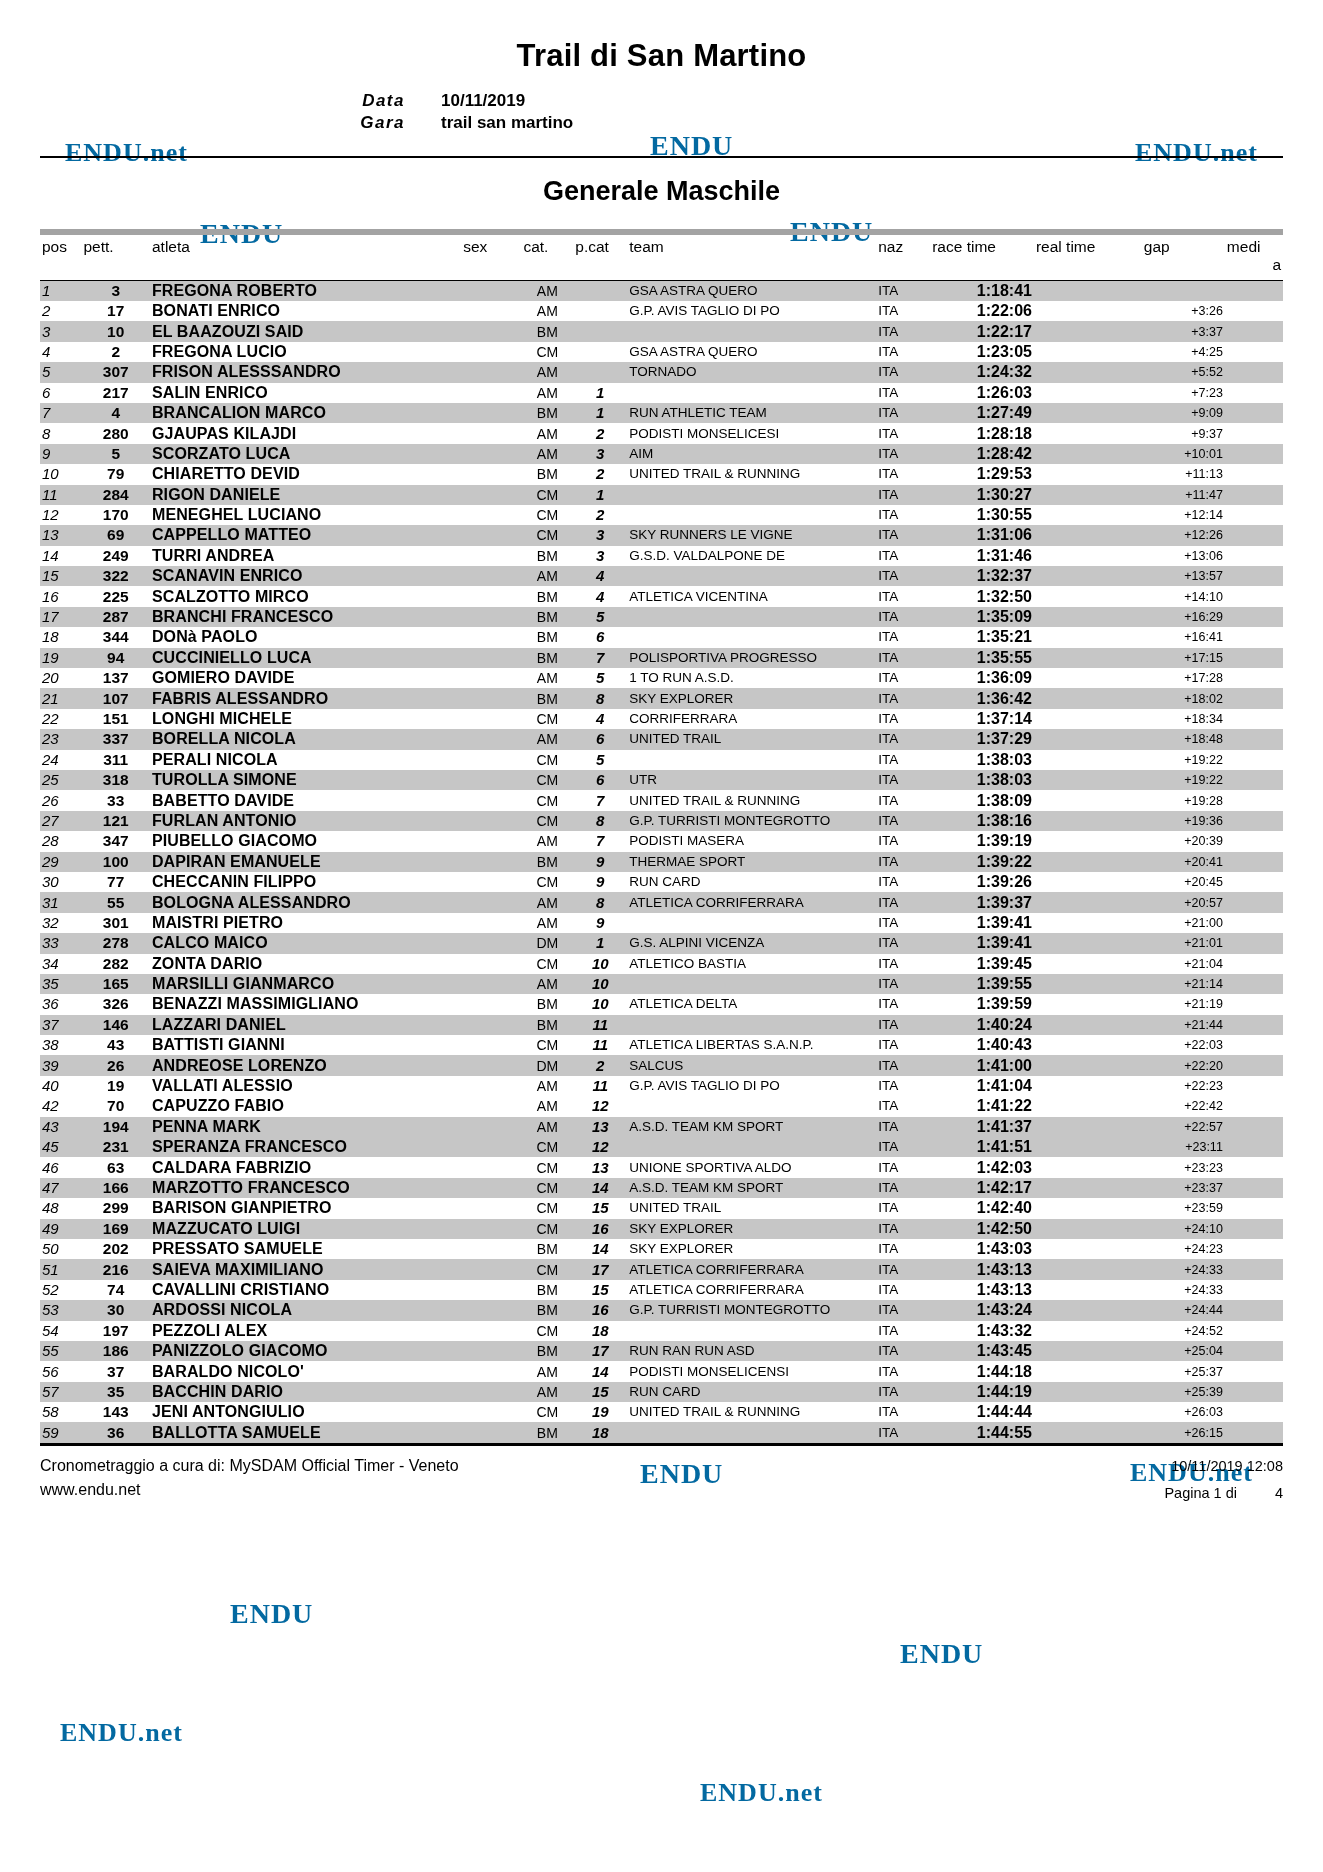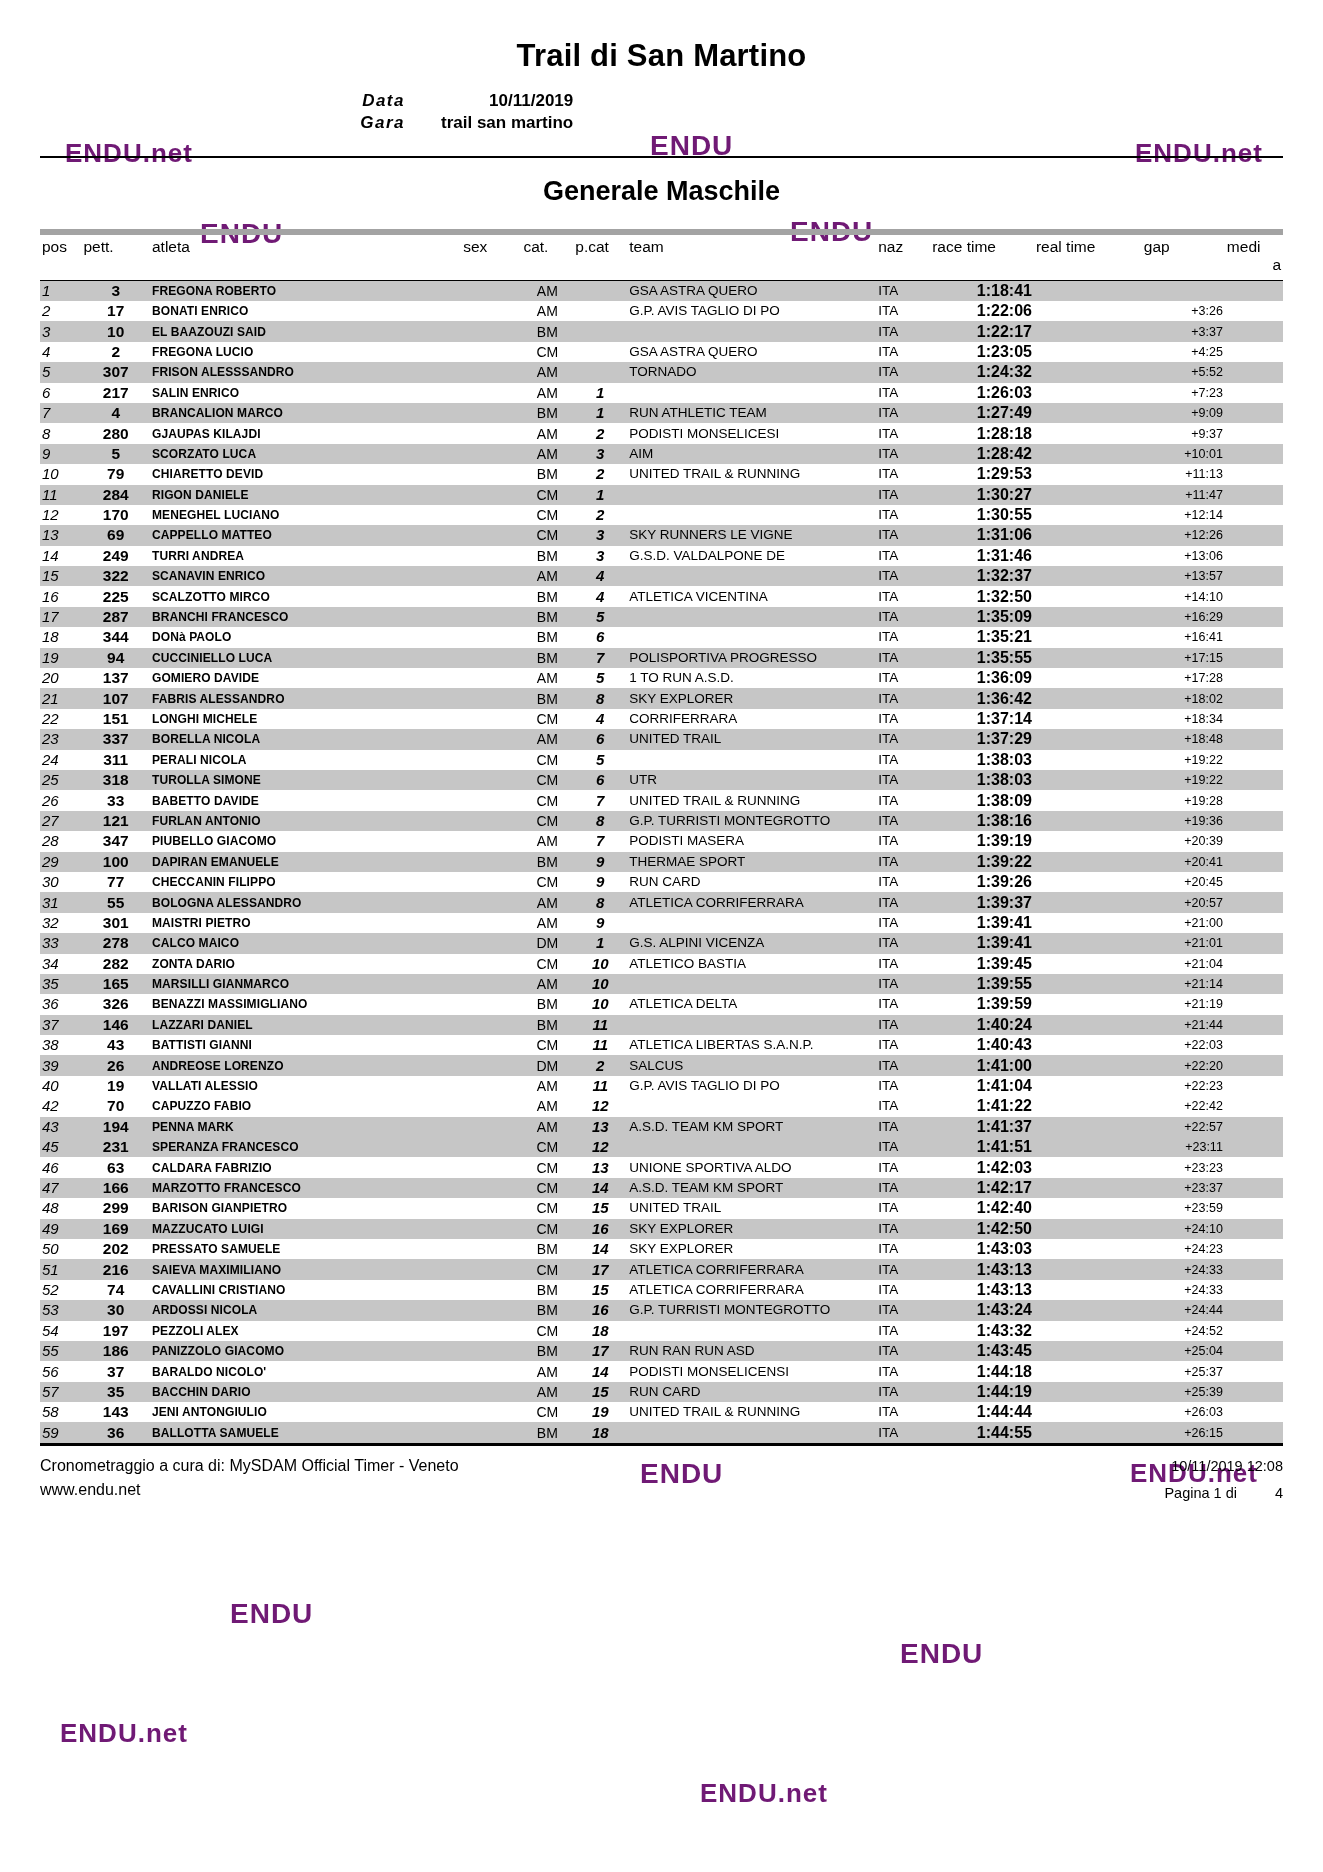--- a/index.html
+++ b/index.html
@@ -26,22 +26,22 @@
 
   
   .wm-layer {
     position: absolute;
     inset: 0;
     pointer-events: none;
     z-index: 0;
   }
   .wm {
     position: absolute;
-    color: #701a75;
-    font-family: Liberation Sans, sans-serif;
+    color: #0369a1;
+    font-family: Liberation Serif, serif;
     font-weight: bold;
     letter-spacing: 1px;
     white-space: nowrap;
   }
   .wm.big  { font-size: 28px; text-align: center; }
   .wm.small{ font-size: 26px; }
 
   .content { position: relative; z-index: 2; }
 
   
@@ -60,21 +60,21 @@
   .meta-label {
     font-style: italic;
     font-weight: bold;
     text-align: right;
     padding: 1px 36px 1px 0;
     width: 110px;
     letter-spacing: 1.5px;
   }
   .meta-value {
     font-weight: bold;
-    text-align: right;
+    text-align: left;
     padding: 1px 0;
     font-size: 17px;
   }
 
   .rule-top {
     border: 0;
     border-top: 2px solid #000;
     margin: 22px 0 0 0;
   }
 
@@ -136,21 +136,21 @@
   table.results td {
     padding: 1px 2px;
     vertical-align: middle;
     line-height: 18px;
     white-space: nowrap;
     overflow: hidden;
   }
 
   td.pos    { font-style: italic; font-size: 15px; text-align: left; padding-left: 4px; }
   td.pett   { font-weight: bold; font-size: 15.5px; text-align: center; }
-  td.atleta { font-weight: bold; font-size: 12px; letter-spacing: .1px; padding-left: 6px; }
+  td.atleta { font-weight: bold; font-size: 16px; letter-spacing: .1px; padding-left: 6px; }
   td.sex    { font-size: 14px; text-align: center; }
   td.cat    { font-size: 14px; text-align: center; }
   td.pcat   { font-style: italic; font-weight: bold; font-size: 15px; text-align: center; }
   td.team   { font-size: 13.5px; padding-left: 4px; }
   td.naz    { font-size: 13.5px; text-align: left; padding-left: 2px; }
   td.race   { font-weight: bold; font-size: 16px; text-align: right; padding-right: 10px; }
   td.real   { font-size: 14px; text-align: right; }
   td.gap    { font-size: 12.5px; text-align: right; padding-right: 4px; }
   td.media  { font-size: 13px; text-align: left; }
 

